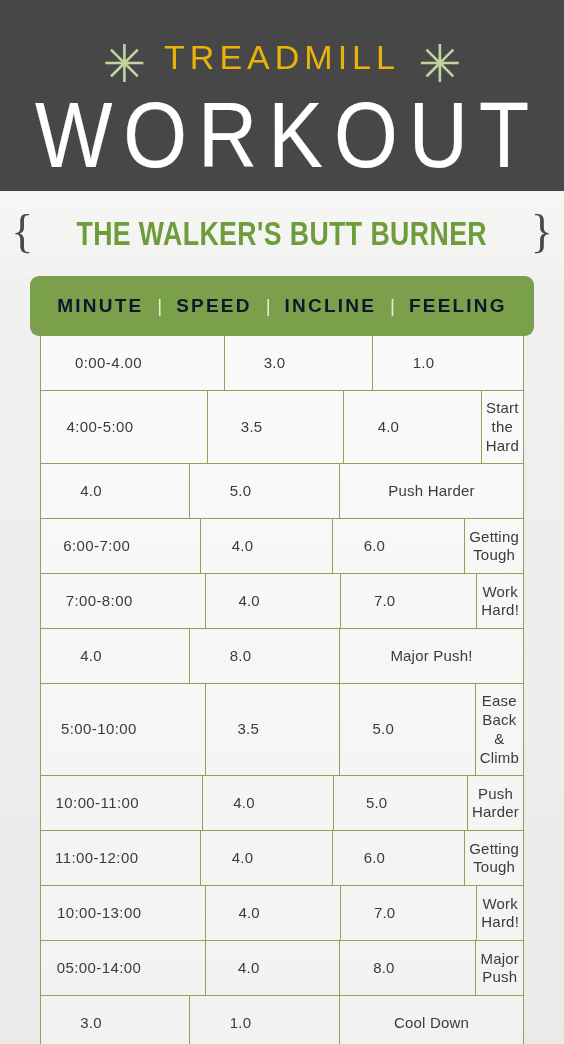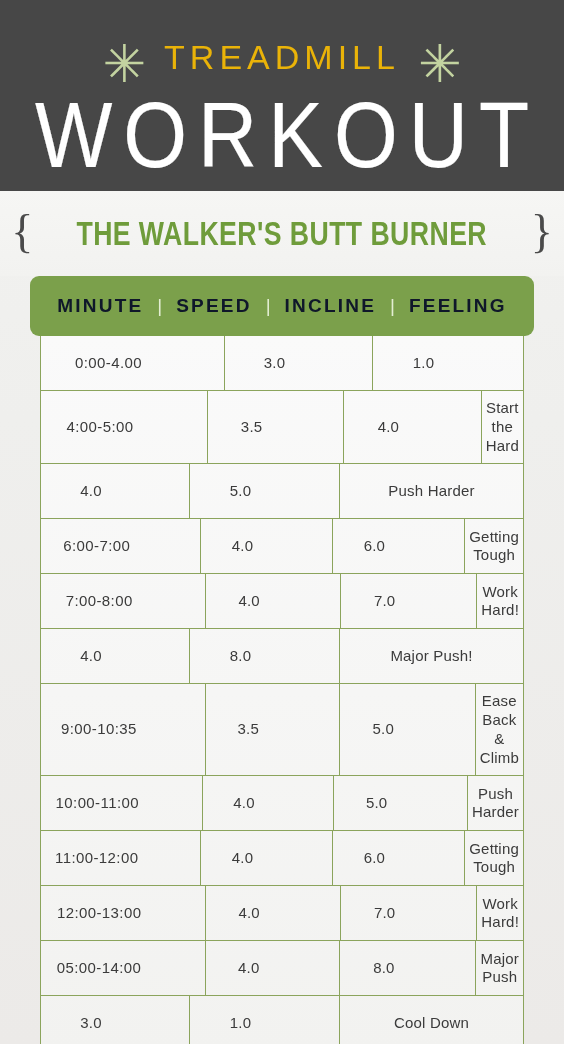--- a/index.html
+++ b/index.html
@@ -251,39 +251,39 @@
           <div class="td col-speed">4.0</div>
           <div class="td col-incline">7.0</div>
           <div class="td col-feeling">Work Hard!</div>
         </div>
         <div class="tr">
           <div class="td col-speed">4.0</div>
           <div class="td col-incline">8.0</div>
           <div class="td col-feeling">Major Push!</div>
         </div>
         <div class="tr tall">
-          <div class="td col-minute">9:00-10:35</div>
+          <div class="td col-minute">5:00-10:00</div>
           <div class="td col-speed">3.5</div>
           <div class="td col-incline">5.0</div>
           <div class="td col-feeling">Ease Back<br>&amp; Climb</div>
         </div>
         <div class="tr">
           <div class="td col-minute">10:00-11:00</div>
           <div class="td col-speed">4.0</div>
           <div class="td col-incline">5.0</div>
           <div class="td col-feeling">Push Harder</div>
         </div>
         <div class="tr">
           <div class="td col-minute">11:00-12:00</div>
           <div class="td col-speed">4.0</div>
           <div class="td col-incline">6.0</div>
           <div class="td col-feeling">Getting Tough</div>
         </div>
         <div class="tr">
-          <div class="td col-minute">12:00-13:00</div>
+          <div class="td col-minute">10:00-13:00</div>
           <div class="td col-speed">4.0</div>
           <div class="td col-incline">7.0</div>
           <div class="td col-feeling">Work Hard!</div>
         </div>
         <div class="tr">
           <div class="td col-minute">05:00-14:00</div>
           <div class="td col-speed">4.0</div>
           <div class="td col-incline">8.0</div>
           <div class="td col-feeling">Major Push</div>
         </div>

